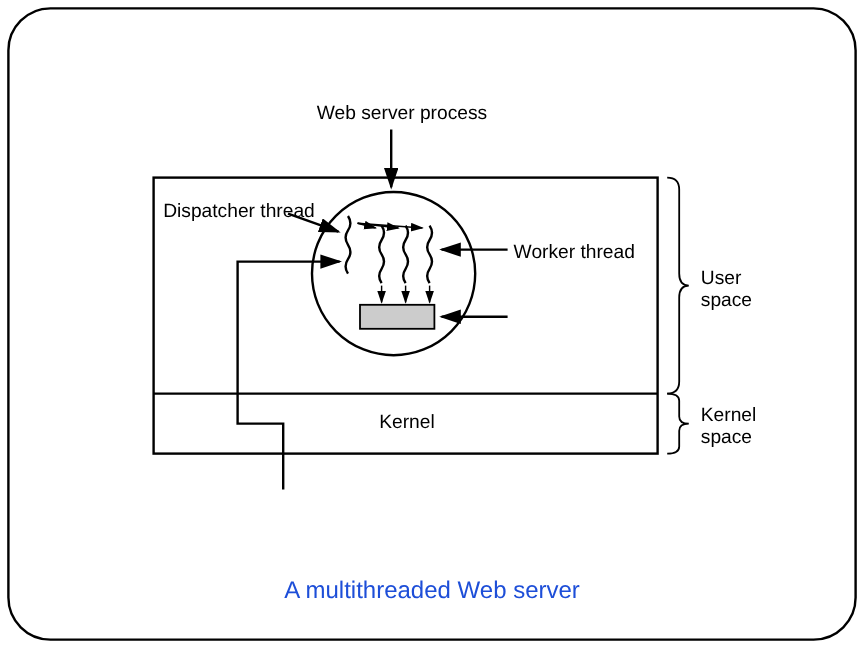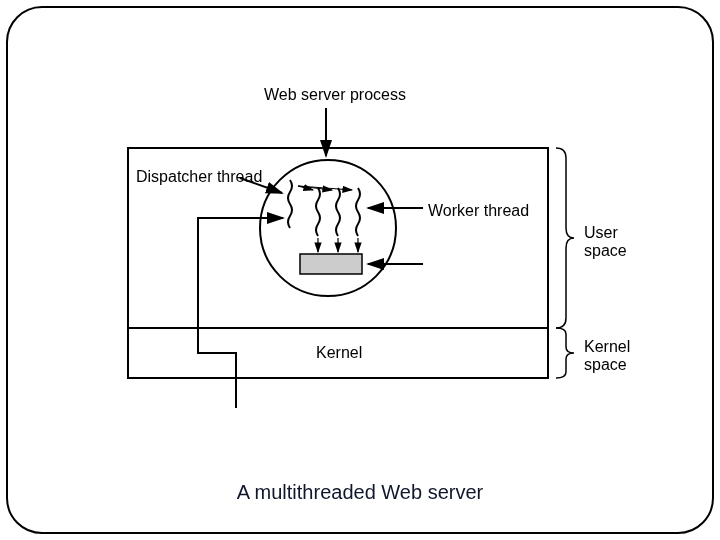--- a/index.html
+++ b/index.html
@@ -27,21 +27,21 @@
     font-weight: bold;
     font-size: 22px;
     color: #555;
   }
   .caption {
     position: absolute;
     bottom: 28px;
     width: 100%;
     text-align: center;
     font-size: 20px;
-    color: #0f172a;
+    color: #1d4ed8;
   }
   .diagram {
     position: absolute;
     top: 70px;
     left: 80px;
     width: 560px;
     height: 370px;
   }
   .lbl {
     position: absolute;

